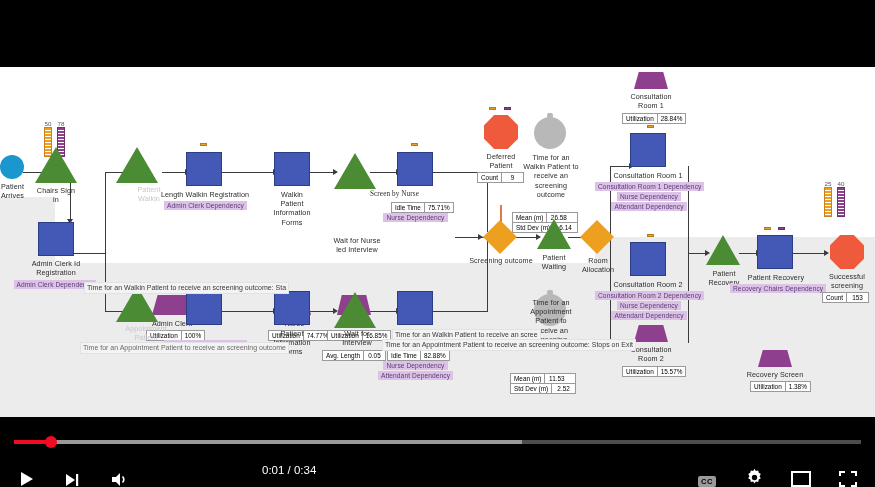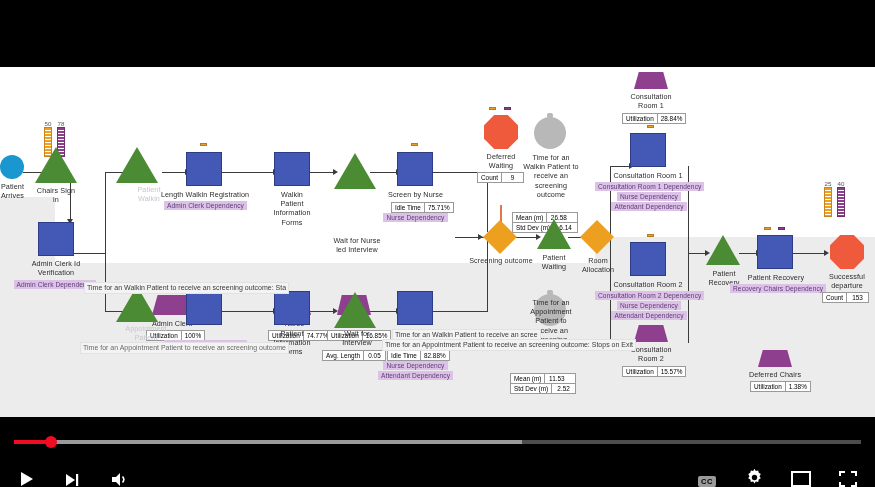--- a/index.html
+++ b/index.html
@@ -196,21 +196,21 @@
     <div class="node circ" style="left:0px; top:88px; width:24px; height:24px;"></div>
     <div class="lbl" style="left:-10px; top:115px; width:45px; white-space:pre-line;">Patient
 Arrives</div>
 
     <div class="node tri" style="left:35px; top:80px;"></div>
     <div class="lbl" style="left:28px; top:119px; width:56px; white-space:pre-line;">Chairs Sign
 in</div>
 
     <div class="node sq" style="left:38px; top:155px; width:36px; height:34px;"></div>
     <div class="lbl" style="left:20px; top:192px; width:72px; white-space:pre-line;">Admin Clerk Id
-Verification</div>
+Registration</div>
     <div class="lbl" style="left:5px; top:212px; width:100px;">
       <span class="dep">Admin Clerk Dependency</span>
     </div>
 
     <div class="lbl ghost" style="left:122px; top:118px; width:54px; white-space:pre-line;">Patient
 Walkin</div>
 
     <div class="node tri" style="left:116px; top:80px;"></div>
 
     <div class="node sq" style="left:186px; top:85px; width:36px; height:34px;"></div>
@@ -225,21 +225,21 @@
 Patient
 Information
 Forms</div>
 
     <div class="node tri" style="left:334px; top:86px;"></div>
     <div class="lbl" style="left:326px; top:129px; width:62px; white-space:pre-line;margin-top:40px;">Wait for Nurse
 led Interview</div>
 
     <div class="node sq" style="left:397px; top:85px; width:36px; height:34px;"></div>
     <div class="chip" style="left:411px; top:76px;"></div>
-    <div class="lbl" style="left:383px; top:123px; width:65px;">Screen by Nurse</div>
+    <div class="lbl" style="left:362px; top:123px; width:65px;font-family:Liberation Serif, serif;">Screen by Nurse</div>
     <div class="kv" style="position:absolute; left:391px; top:134px;">
       <span>Idle Time</span>
       <span>75.71%</span>
     </div>
     <div class="lbl" style="left:378px; top:145px; width:75px;">
       <span class="dep">Nurse Dependency</span>
     </div>
 
     <div class="node trap" style="left:152px; top:228px; width:40px; height:20px;"></div>
     <div class="lbl" style="left:142px; top:252px; width:60px;">Admin Clerk</div>
@@ -296,21 +296,21 @@
       <span class="dep">Nurse Dependency</span>
     </div>
     <div class="lbl" style="left:373px; top:303px; width:85px;">
       <span class="dep">Attendant Dependency</span>
     </div>
 
     <div class="chip" style="left:489px; top:40px;"></div>
     <div class="chip pl" style="left:504px; top:40px;"></div>
     <div class="node oct" style="left:484px; top:48px; width:34px; height:34px;"></div>
     <div class="lbl" style="left:478px; top:85px; width:46px; white-space:pre-line;">Deferred
-Waiting</div>
+Patient</div>
     <div class="kv" style="position:absolute; left:477px; top:104px;">
       <span>Count</span>
       <span>9</span>
     </div>
 
     <div class="node clock" style="left:534px; top:50px; width:32px; height:32px;"></div>
     <div class="lbl" style="left:516px; top:86px; width:70px; white-space:pre-line;">Time for an
 Walkin Patient to
 receive an
 screening
@@ -403,29 +403,29 @@
 
     <div class="chip" style="left:764px; top:160px;"></div>
     <div class="chip pl" style="left:778px; top:160px;"></div>
     <div class="node sq" style="left:757px; top:168px; width:36px; height:34px;"></div>
     <div class="lbl" style="left:742px; top:206px; width:68px;">Patient Recovery</div>
     <div class="lbl" style="left:730px; top:216px; width:95px;">
       <span class="dep">Recovery Chairs Dependency</span>
     </div>
 
     <div class="node trap" style="left:758px; top:283px; width:34px; height:17px;"></div>
-    <div class="lbl" style="left:742px; top:303px; width:66px;">Deferred Chairs</div>
+    <div class="lbl" style="left:742px; top:303px; width:66px;">Recovery Screen</div>
     <div class="kv" style="position:absolute; left:750px; top:313px;">
       <span>Utilization</span>
       <span>1.38%</span>
     </div>
 
     <div class="node oct" style="left:830px; top:168px; width:34px; height:34px;"></div>
     <div class="lbl" style="left:822px; top:205px; width:50px; white-space:pre-line;">Successful
-departure</div>
+screening</div>
     <div class="kv" style="position:absolute; left:822px; top:224px;">
       <span>Count</span>
       <span>153</span>
     </div>
 
     <div class="ribbon" style="left:84px; top:215px;">Time for an Walkin Patient to receive an screening outcome: Sta</div>
     <div class="ribbon" style="left:392px; top:262px;">Time for an Walkin Patient to receive an scree</div>
     <div class="ribbon" style="left:382px; top:272px;">Time for an Appointment Patient to receive an screening outcome: Stops on Exit</div>
     <div class="ribbon" style="left:80px; top:275px; color:#6a6a6a;">Time for an Appointment Patient to receive an screening outcome</div>
   </div>
@@ -447,20 +447,21 @@
         <polygon points="1,1 10,7 1,13" fill="#fff"></polygon>
           <rect x="11" y="1" width="2.2" height="12" fill="#fff"></rect>
       </svg>
     </div>
     <div class="cbtn" style="left:103px;">
       <svg width="18" height="15" viewBox="0 0 18 15">
         <polygon points="1,5 5,5 9,1 9,14 5,10 1,10" fill="#fff"></polygon>
         <path d="M11.5 4.5a4.5 4.5 0 0 1 0 6" stroke="#fff" stroke-width="1.6" fill="none"></path>
       </svg>
     </div>
+    <div class="time">0:01 / 0:34</div>
 
     <div class="cbtn" style="left:690px;">
       <div style="background:#9a9a9a; color:#000; font-size:7.5px; font-weight:bold;
                   padding:1px 3px; border-radius:2px; letter-spacing:.5px;">CC</div>
     </div>
     <div class="cbtn" style="left:737px;">
       <svg width="19" height="19" viewBox="0 0 19 19">
         <path fill="#fff" d="M9.5 0.8l1.3 2.1 2.4-.5.5 2.4 2.1 1.3-1.3 2.1 1.3 2.1-2.1 1.3-.5 2.4-2.4-.5-1.3 2.1-1.3-2.1-2.4.5-.5-2.4-2.1-1.3 1.3-2.1-1.3-2.1 2.1-1.3.5-2.4 2.4.5z"></path>
         <circle cx="9.5" cy="9.5" r="2.7" fill="#000"></circle>
       </svg>

